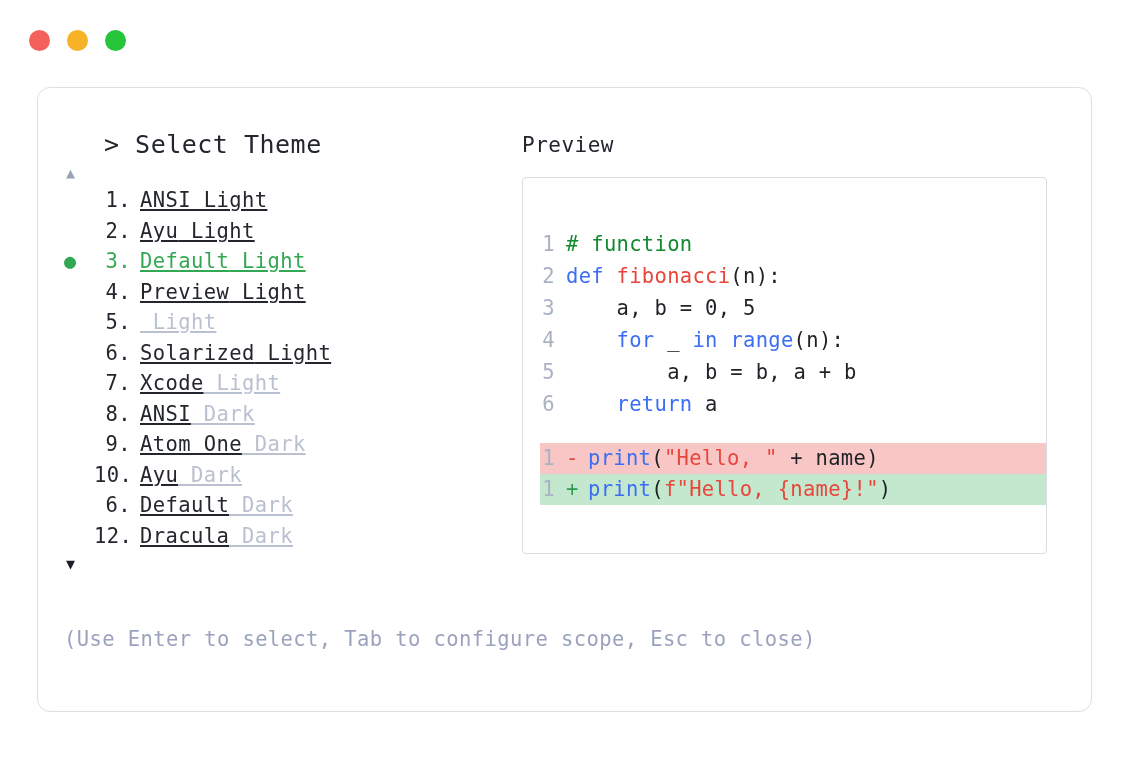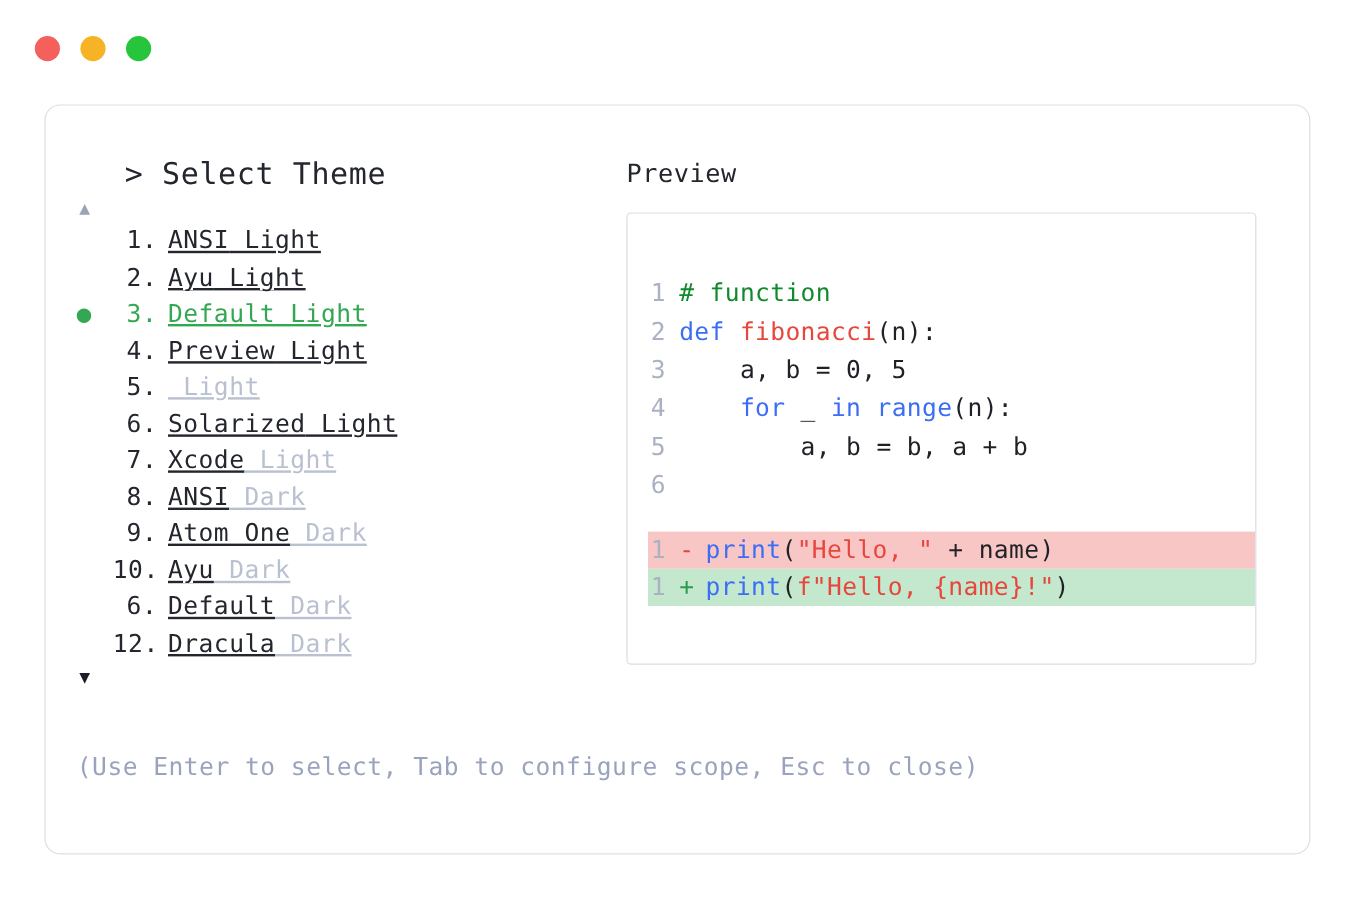--- a/index.html
+++ b/index.html
@@ -236,21 +236,21 @@
 
   <div class="right-pane">
     <div class="preview-title">Preview</div>
     <div class="preview-box">
       <div class="code-area" id="code-area">
           <div class="code-line"><span class="lineno">1</span><span class="code-text"><span class="tok-comment"># function</span></span></div>
           <div class="code-line"><span class="lineno">2</span><span class="code-text"><span class="tok-keyword">def </span><span class="tok-func">fibonacci</span><span class="tok-plain">(n):</span></span></div>
           <div class="code-line"><span class="lineno">3</span><span class="code-text"><span class="tok-plain">    a, b = 0, 5</span></span></div>
           <div class="code-line"><span class="lineno">4</span><span class="code-text"><span class="tok-plain">    </span><span class="tok-keyword">for</span><span class="tok-plain"> _ </span><span class="tok-keyword">in range</span><span class="tok-plain">(n):</span></span></div>
           <div class="code-line"><span class="lineno">5</span><span class="code-text"><span class="tok-plain">        a, b = b, a + b</span></span></div>
-          <div class="code-line"><span class="lineno">6</span></div>
+          <div class="code-line"><span class="lineno">6</span><span class="code-text"><span class="tok-plain">    </span><span class="tok-keyword">return</span><span class="tok-plain"> a</span></span></div>
           <div class="diff-block">
             <div class="diff-line diff-del"><span class="diff-lineno">1</span><span class="diff-marker marker-del">-</span><span class="code-text"><span class="tok-keyword">print</span><span class="tok-plain">(</span><span class="tok-string">"Hello, "</span><span class="tok-plain"> + name)</span></span></div>
             <div class="diff-line diff-add"><span class="diff-lineno">1</span><span class="diff-marker marker-add">+</span><span class="code-text"><span class="tok-keyword">print</span><span class="tok-plain">(</span><span class="tok-string">f"Hello, {name}!"</span><span class="tok-plain">)</span></span></div>
           </div>
         </div>
     </div>
   </div>
 
   <div class="footer-hint">(Use Enter to select, Tab to configure scope, Esc to close)</div>
 

